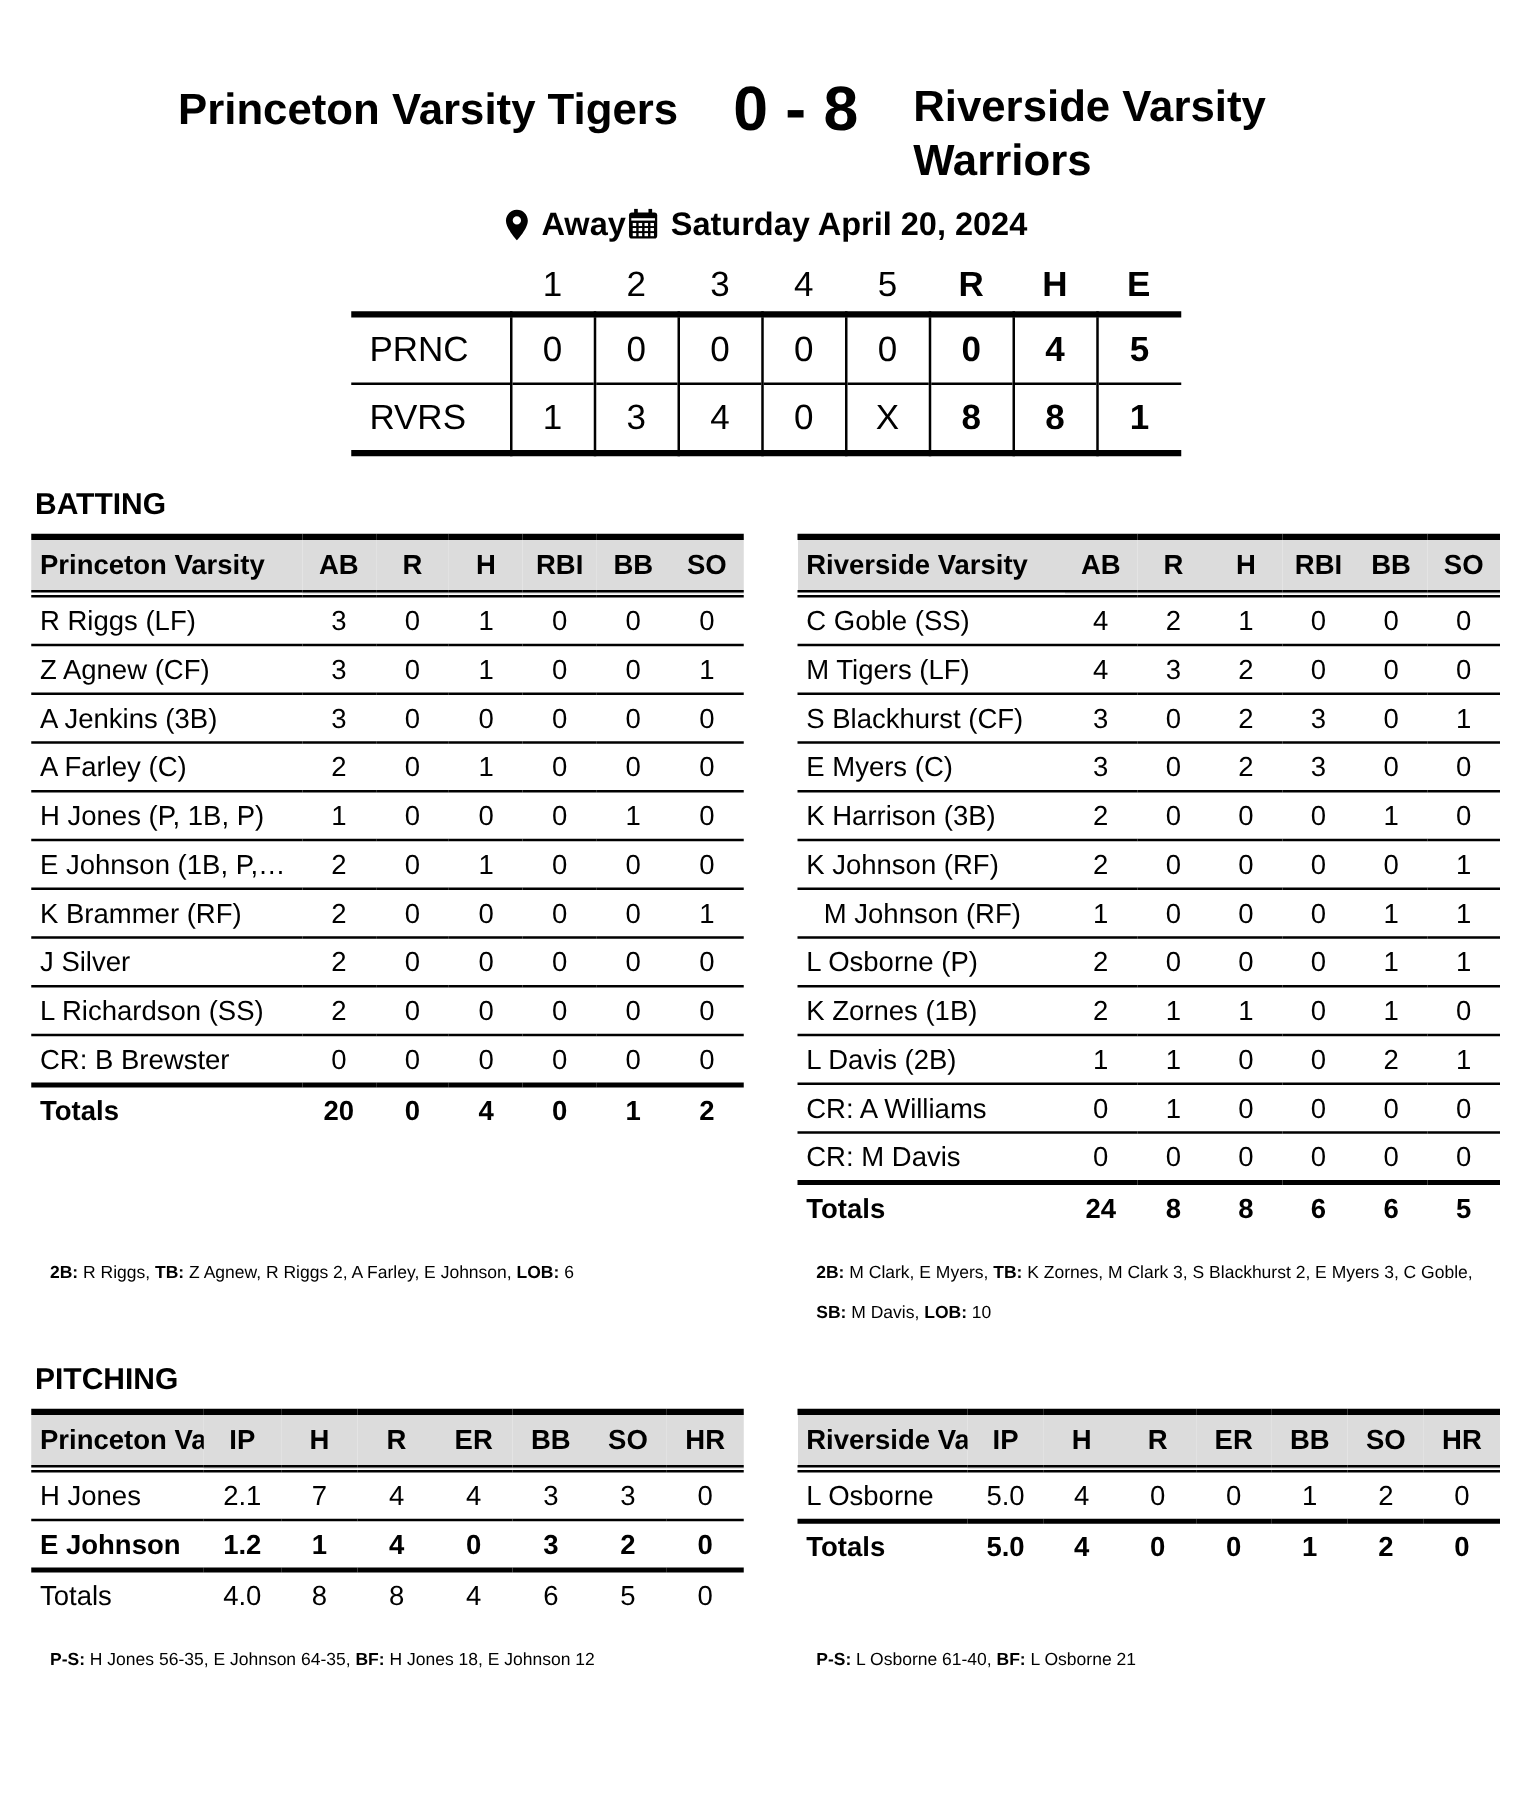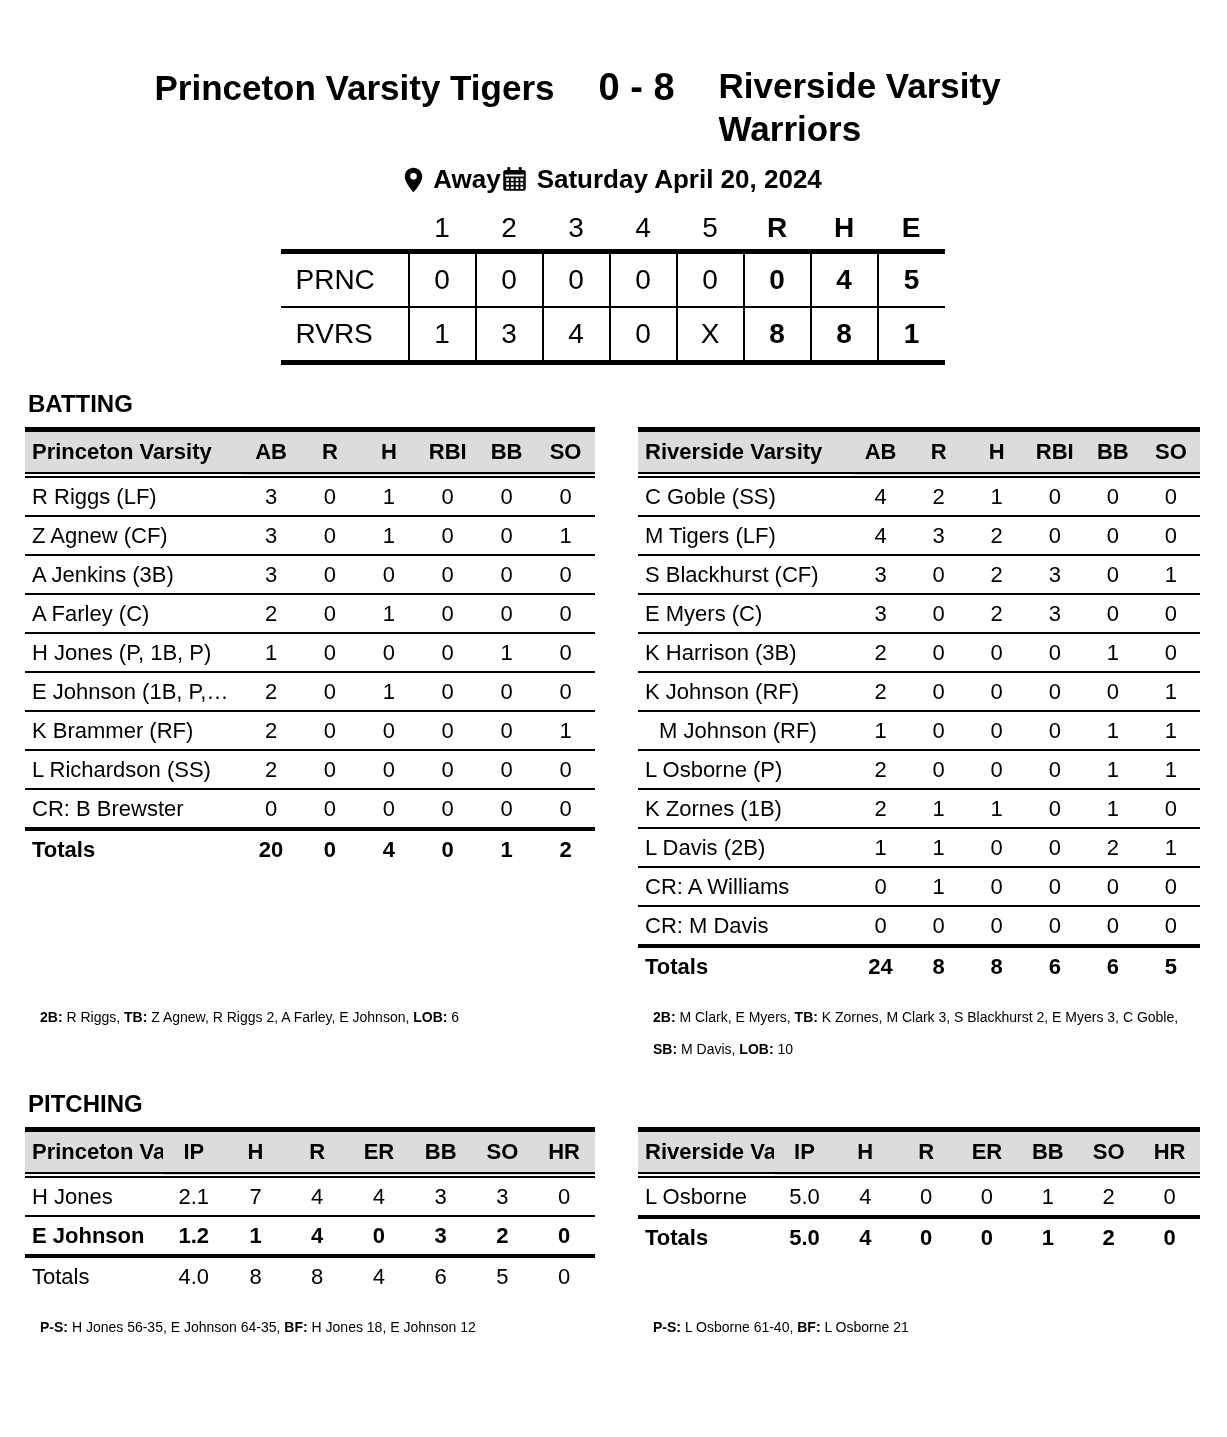--- a/index.html
+++ b/index.html
@@ -25,21 +25,21 @@
     margin-top: 24px;
   }
   .team-name {
     font-size: 35px;
     font-weight: 600;
     line-height: 1.23;
   }
   .team-left { max-width: 545px; text-align: left; }
   .team-right { max-width: 352px; text-align: left; margin-top: 40px; }
   .score {
-    font-size: 38px;
+    font-size: 50px;
     font-weight: 700;
     white-space: nowrap;
   }
 
   .meta-row {
     display: flex;
     justify-content: center;
     align-items: center;
     margin-top: 14px;
     font-size: 26px;
@@ -318,20 +318,29 @@
           <tr>
             <td class="name">K Brammer (RF)</td>
             <td>2</td>
             <td>0</td>
             <td>0</td>
             <td>0</td>
             <td>0</td>
             <td>1</td>
           </tr>
           <tr>
+            <td class="name">J Silver</td>
+            <td>2</td>
+            <td>0</td>
+            <td>0</td>
+            <td>0</td>
+            <td>0</td>
+            <td>0</td>
+          </tr>
+          <tr>
             <td class="name">L Richardson (SS)</td>
             <td>2</td>
             <td>0</td>
             <td>0</td>
             <td>0</td>
             <td>0</td>
             <td>0</td>
           </tr>
           <tr>
             <td class="name">CR: B Brewster</td>

